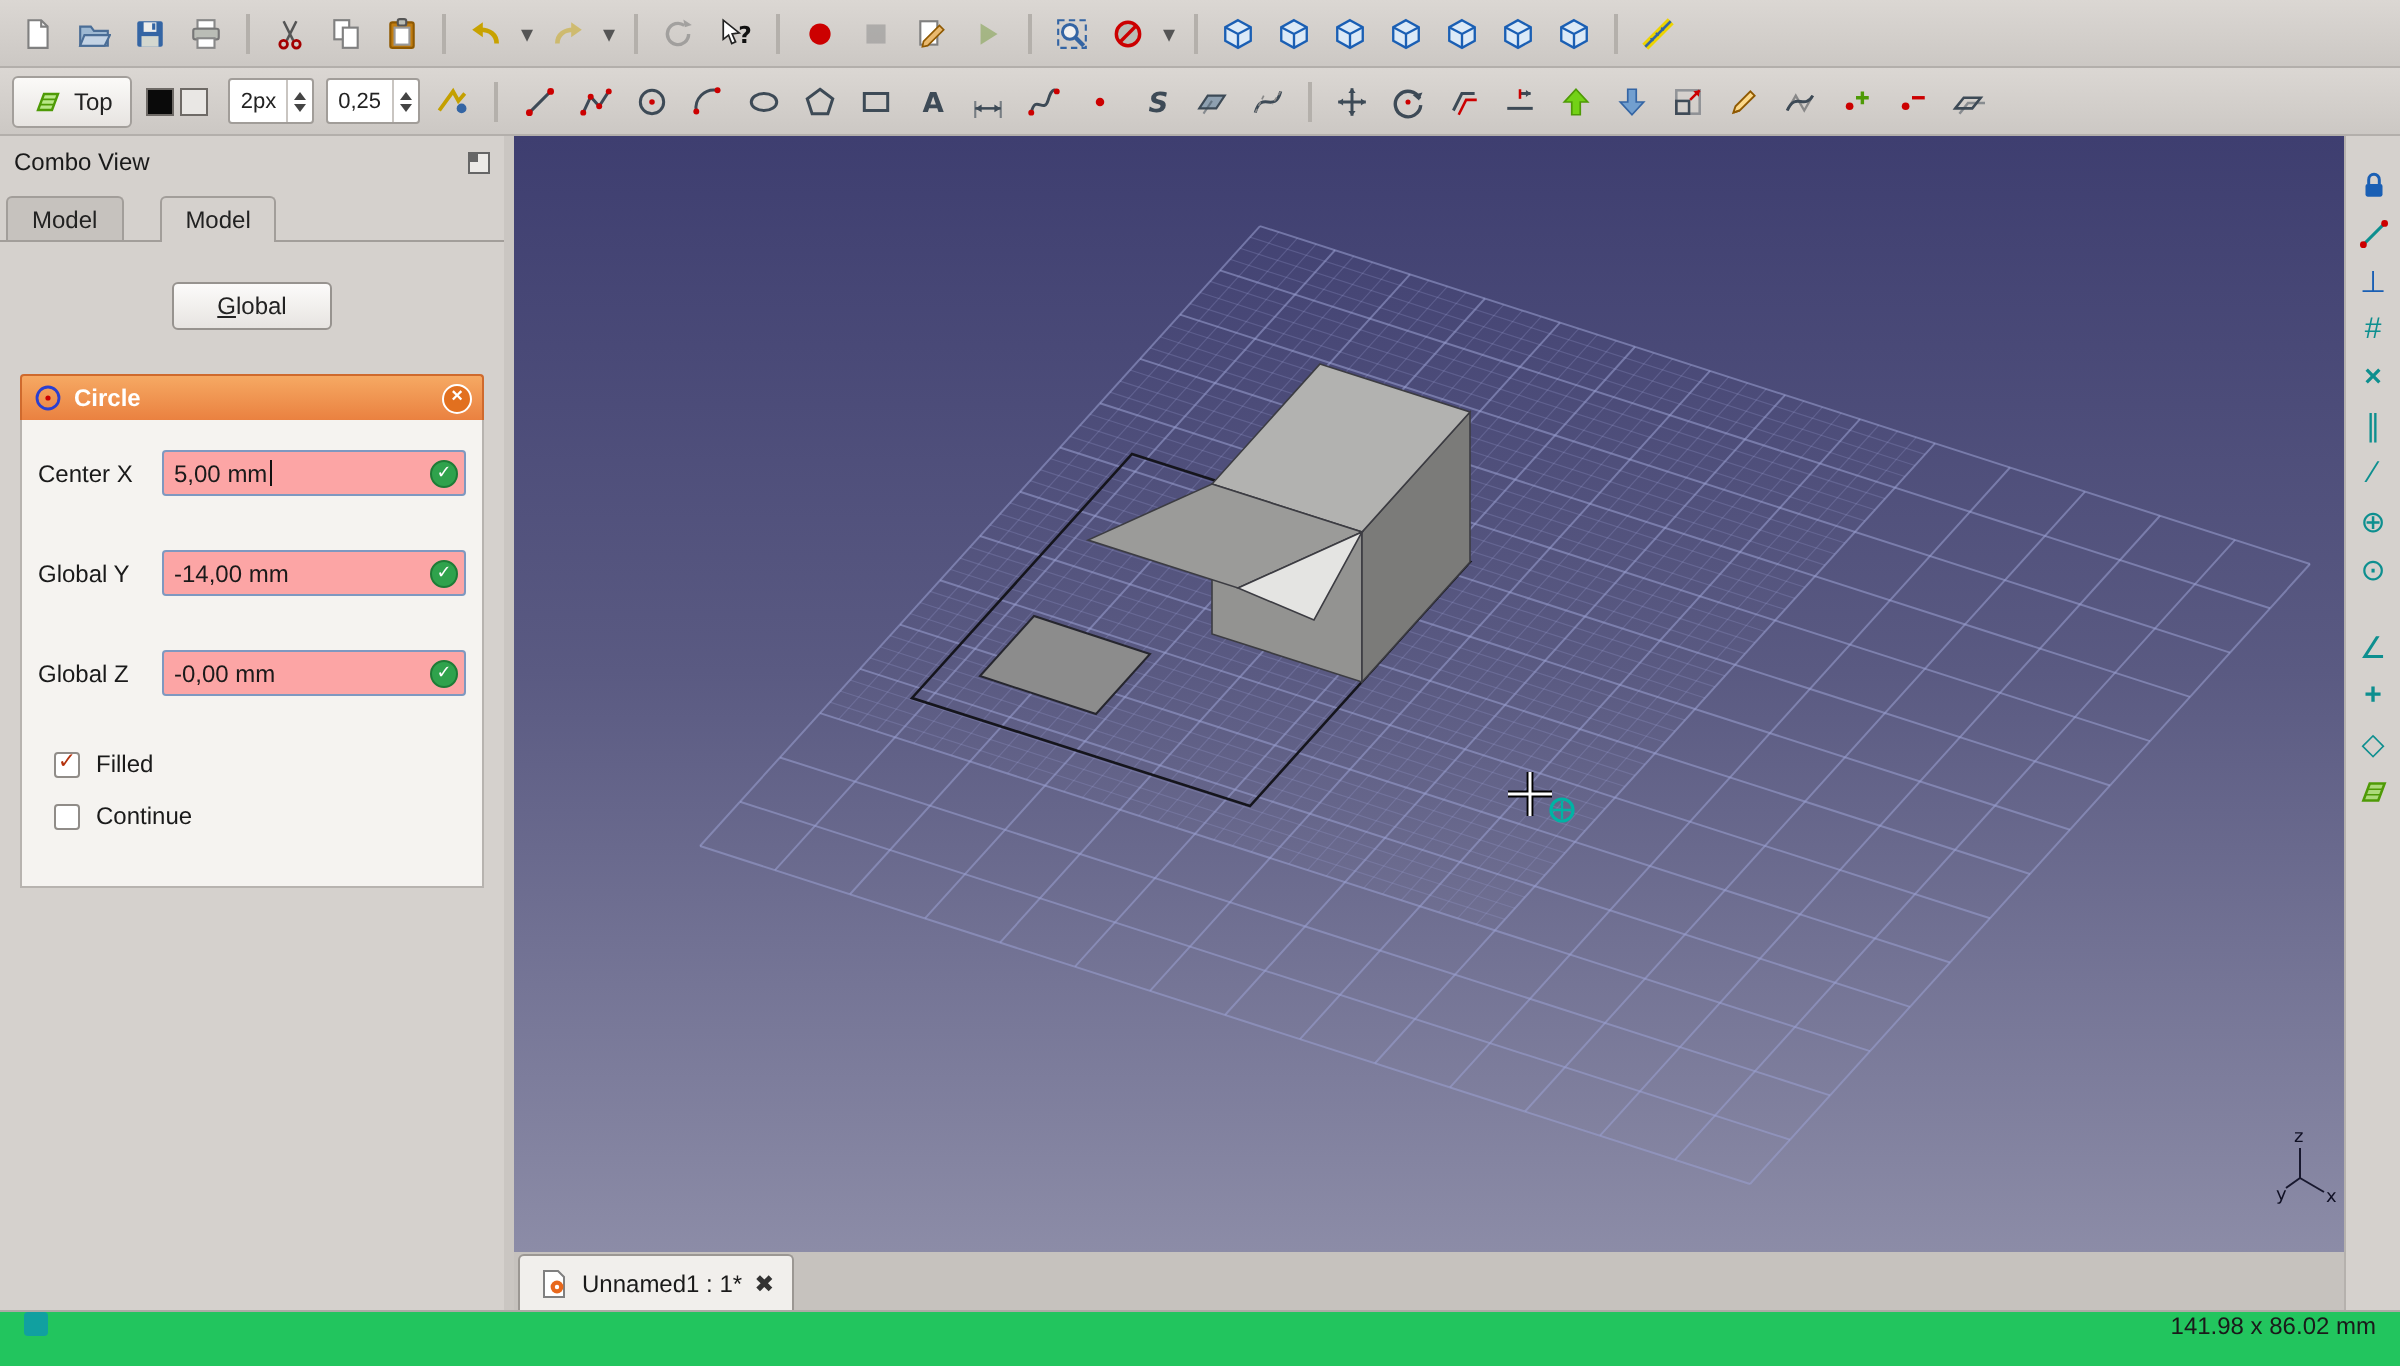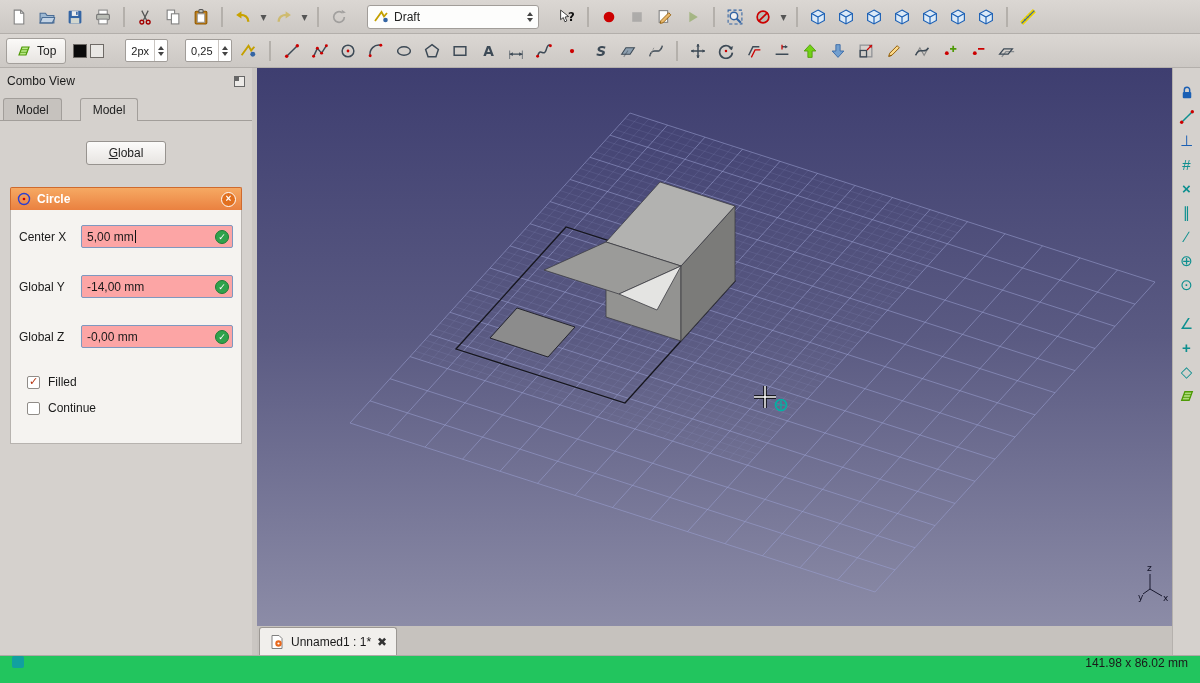--- a/index.html
+++ b/index.html
@@ -20,21 +20,21 @@
   .spincol{display:flex;flex-direction:column;gap:2px;align-items:center}
   .arr-up{width:0;height:0;border-left:3px solid transparent;border-right:3px solid transparent;border-bottom:4px solid #444}
   .arr-dn{width:0;height:0;border-left:3px solid transparent;border-right:3px solid transparent;border-top:4px solid #444}
 
   .plane-btn{display:inline-flex;align-items:center;gap:5px;height:26px;padding:0 9px;background:linear-gradient(#fbfaf8,#e7e4e1);border:1px solid #a39f9b;border-radius:3px;font-family:inherit;font-size:12px;color:#222}
   .plane-btn .ic16{width:16px;height:16px}
   .swatches{display:inline-flex;align-items:center;gap:3px;margin:0 4px}
   .sw{width:14px;height:14px;border:1px solid #6e6a66;display:inline-block}
   .sw-line{background:#0a0a0a}
   .sw-face{background:#e9e7e4}
-  .spinbox{display:inline-flex;align-items:center;height:23px;background:#fff;border:1px solid #a19d99;border-radius:2px;padding-left:5px;margin-left:14px}
+  .spinbox{display:inline-flex;align-items:center;height:23px;background:#fff;border:1px solid #a19d99;border-radius:2px;padding-left:5px;margin-left:3px}
   .spinbox .sp-val{font-size:11px;color:#222}
   .spinbox .spincol{border-left:1px solid #c9c5c1;margin-left:5px;padding:0 3px;height:100%;justify-content:center}
   .ic16{width:16px;height:16px;flex:none}
 
   
   .main{display:flex;height:587px;flex:none}
   .splitter{width:5px;background:#cac6c2;flex:none}
 
   
   .left-panel{width:252px;background:#d5d1cd;display:flex;flex-direction:column;flex:none}
@@ -410,30 +410,20 @@
           
         </span>
 
         <span class="tbtn" style="color:#7a7a7a;opacity:.55">
           <svg class="ic" viewBox="0 0 16 16">
             <use href="#i-refresh"></use>
           </svg>
           <span class="g"></span>
         </span>
       </div>
-    <div class="wb-combo">
-      <svg class="ic16" viewBox="0 0 16 16">
-          <use href="#i-draft-wb"></use>
-        </svg>
-      <span class="lbl">Draft</span>
-      <span class="spincol">
-          <span class="arr-up"></span>
-          <span class="arr-dn"></span>
-        </span>
-    </div>
     <div class="tlist">
 
         <span class="tbtn">
           <svg class="ic" viewBox="0 0 16 16">
             <use href="#i-whatsthis"></use>
           </svg>
           <span class="g"></span>
         </span>
 
         <span class="tbtn" data-kind="sep">

